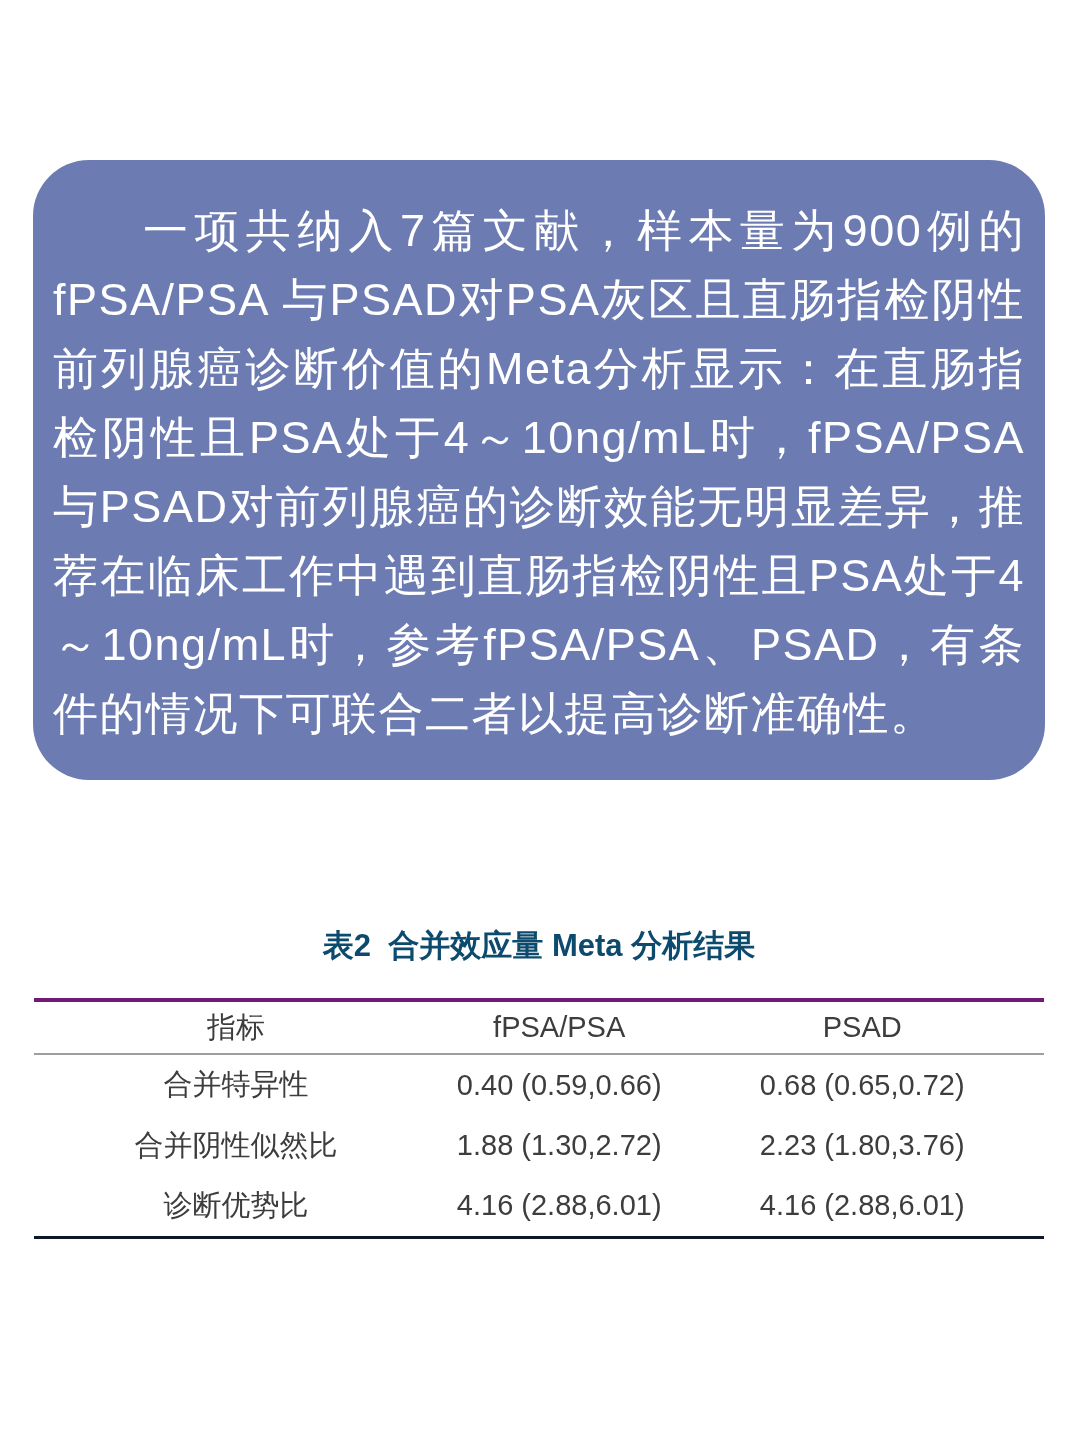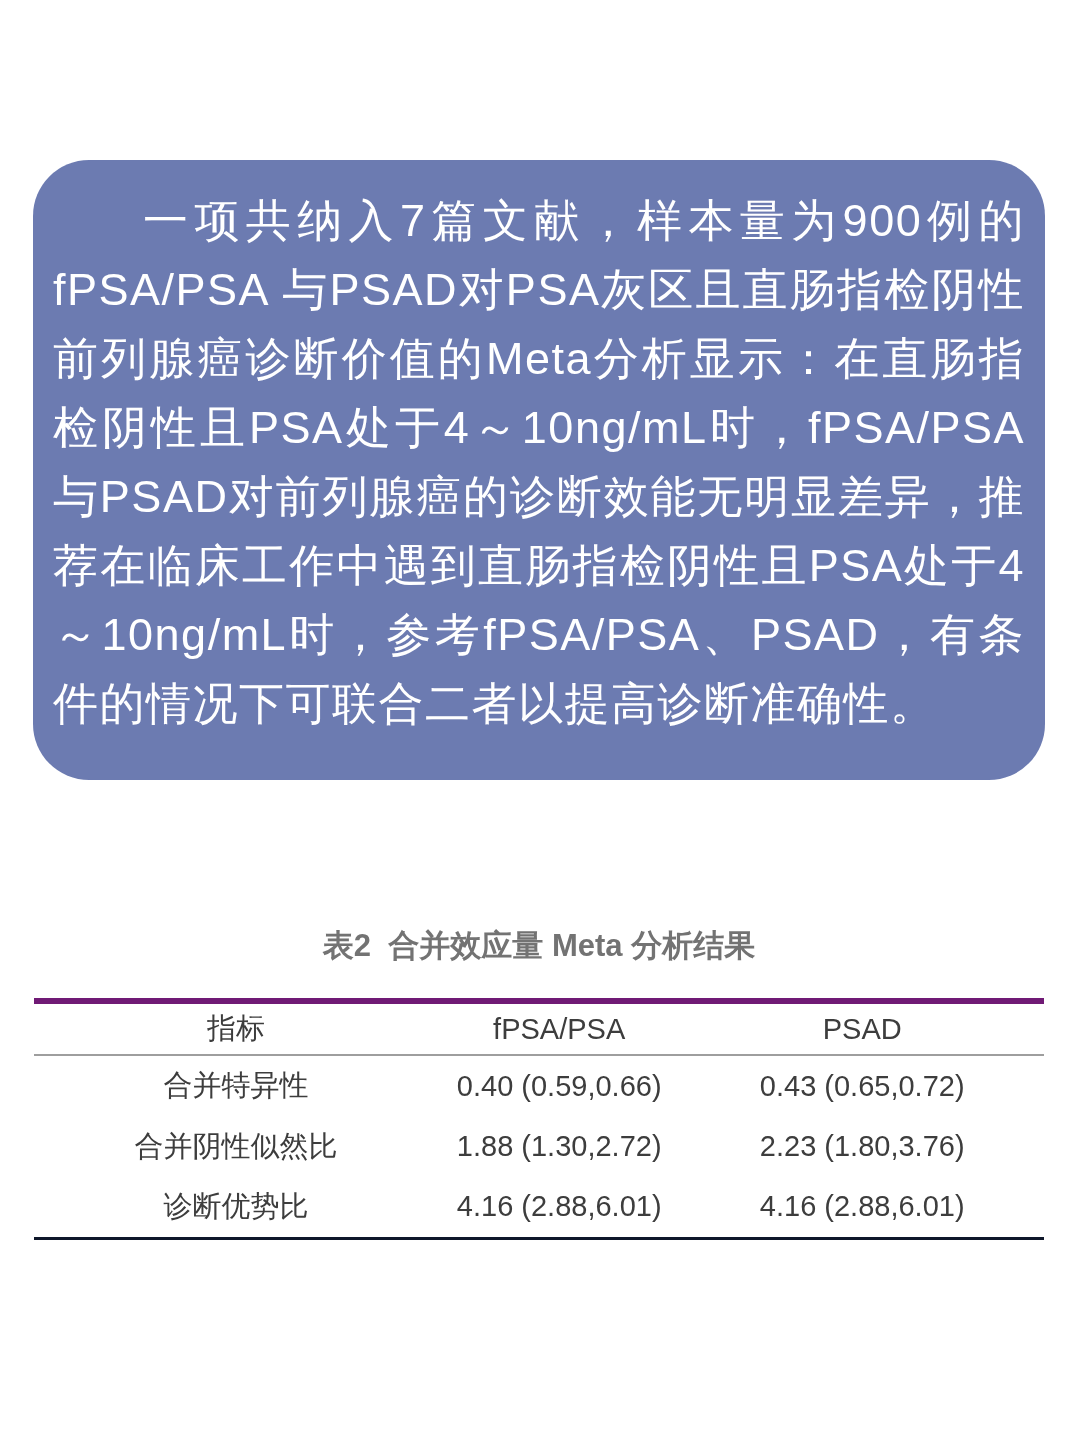--- a/index.html
+++ b/index.html
@@ -18,21 +18,21 @@
   
   .summary-box {
     position: absolute;
     left: 33px;
     top: 160px;
     width: 1012px;
     height: 620px;
     box-sizing: border-box;
     background: #6c7bb1;
     border-radius: 56px;
-    padding: 26px 20px;
+    padding: 36px 20px;
   }
   .summary-box p {
     margin: 0;
     color: #ffffff;
     font-size: 45px;
     line-height: 69px;
     font-weight: 300;
     letter-spacing: 1.5px;
     text-align: justify;
     text-indent: 2em;
@@ -40,21 +40,21 @@
 
   
   .table-title {
     position: absolute;
     top: 925px;
     left: 0;
     width: 1078px;
     text-align: center;
     font-size: 31px;
     font-weight: bold;
-    color: #737373;
+    color: #0c4a6e;
     white-space: pre;
   }
   table.meta-table {
     position: absolute;
     top: 998px;
     left: 34px;
     width: 1010px;
     border-collapse: collapse;
     table-layout: fixed;
   }
@@ -67,21 +67,21 @@
     color: #3d3d3d;
     padding: 0;
     overflow: hidden;
     white-space: nowrap;
   }
   col.c1 { width: 40%; }
   col.c2 { width: 24%; }
   col.c3 { width: 36%; }
   thead tr {
     height: 54px;
-    border-top: 6px solid #701a75;
+    border-top: 4px solid #701a75;
     border-bottom: 2px solid #9e9e9e;
   }
   tbody tr { height: 61px; }
   tbody tr:last-child { border-bottom: 3px solid #0f172a; }
 </style>
 </head>
 <body>
 
 <div class="summary-box">
   <p>一项共纳入7篇文献，样本量为900例的fPSA/PSA 与PSAD对PSA灰区且直肠指检阴性前列腺癌诊断价值的Meta分析显示：在直肠指检阴性且PSA处于4～10ng/mL时，fPSA/PSA与PSAD对前列腺癌的诊断效能无明显差异，推荐在临床工作中遇到直肠指检阴性且PSA处于4～10ng/mL时，参考fPSA/PSA、PSAD，有条件的情况下可联合二者以提高诊断准确性。</p>
@@ -99,21 +99,21 @@
     <tr>
       <th>指标</th>
       <th>fPSA/PSA</th>
       <th>PSAD</th>
     </tr>
   </thead>
   <tbody>
     <tr>
       <td>合并特异性</td>
       <td>0.40 (0.59,0.66)</td>
-      <td>0.43 (0.65,0.72)</td>
+      <td>0.68 (0.65,0.72)</td>
     </tr>
     <tr>
       <td>合并阴性似然比</td>
       <td>1.88 (1.30,2.72)</td>
       <td>2.23 (1.80,3.76)</td>
     </tr>
     <tr>
       <td>诊断优势比</td>
       <td>4.16 (2.88,6.01)</td>
       <td>4.16 (2.88,6.01)</td>

